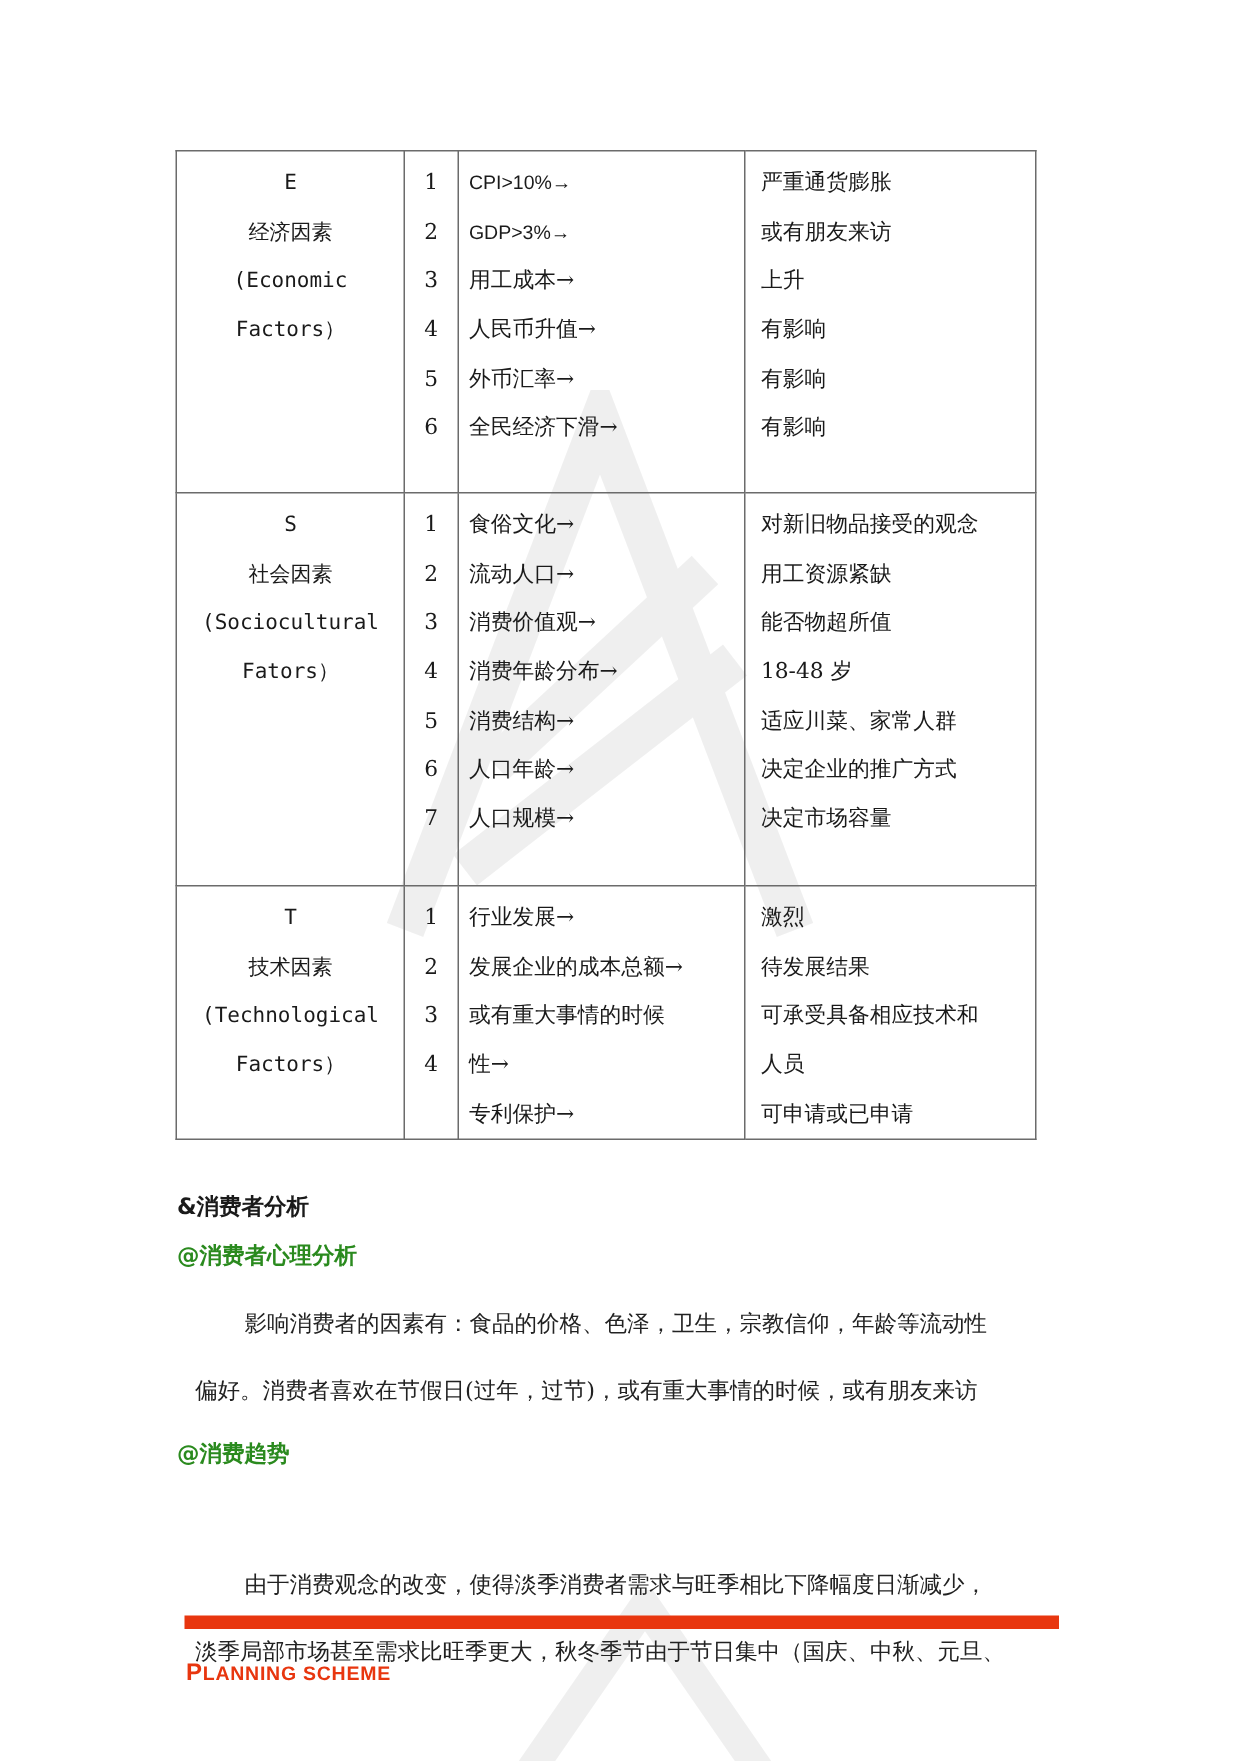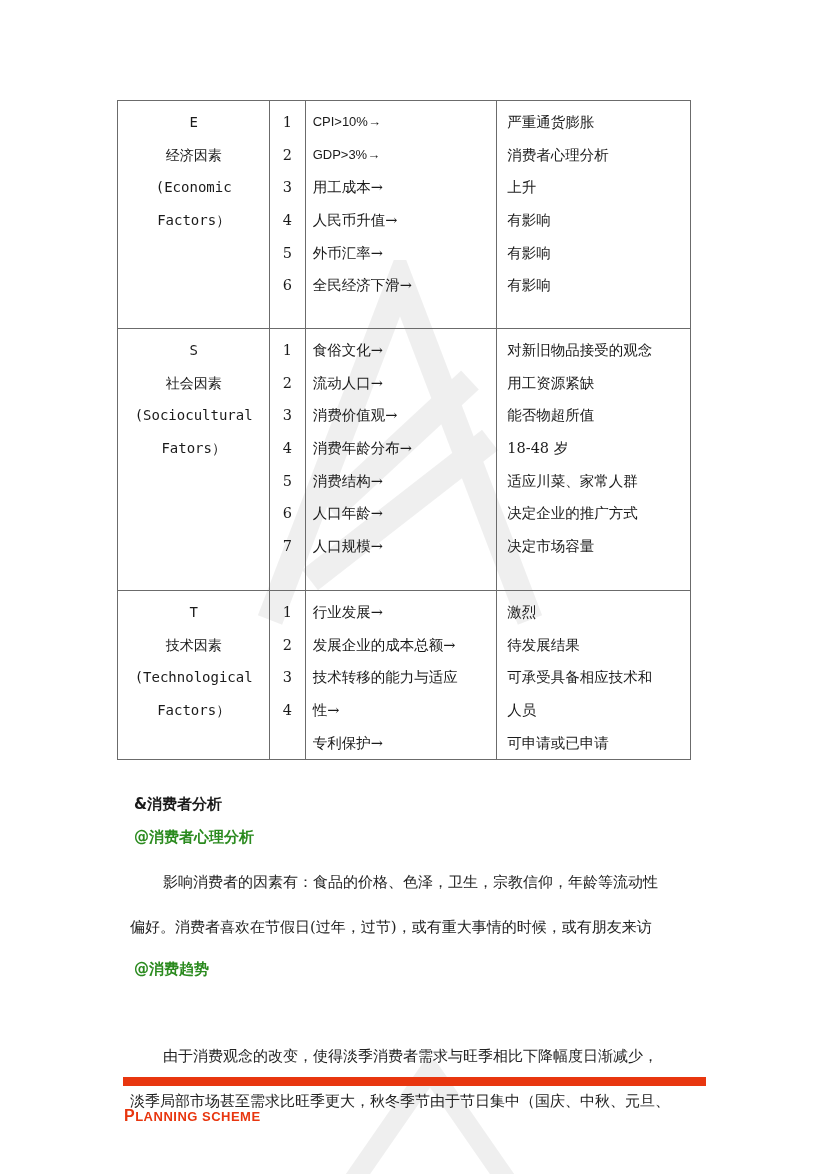--- a/index.html
+++ b/index.html
@@ -20,21 +20,21 @@
   .line { height:32.7px; line-height:32.7px; font-size:14.5px; white-space:nowrap; }
   .factor .line { text-align:center; font-family:"DejaVu Sans Mono","Liberation Mono",monospace; font-size:14px; }
   .num .line { text-align:center; font-size:14.5px; }
   .item .line { padding-left:7px; }
   .val .line { padding-left:10px; }
   .mono { font-family:Liberation Sans, sans-serif; font-size:13px; }
   .row-e td { height:227px; }
   .row-s td { height:261px; }
   .row-t td { height:162px; }
 
-  .heading { position:absolute; left:134px; font-family:"DejaVu Sans","Liberation Sans",sans-serif;
+  .heading { position:absolute; left:118px; font-family:"DejaVu Sans","Liberation Sans",sans-serif;
              font-weight:bold; font-size:15px; }
   .h-black { color:#1a1a1a; top:795px; }
   .h-green { color:#2a8a1e; }
   .para { position:absolute; left:118px; width:575px; font-size:15px; line-height:33px; color:#222; }
   .para p { margin:12px; }
   .indent { text-indent:33px; }
 
   .footer-bar { position:absolute; left:123px; top:1077px; width:583px; height:9px; background:#e8360f; }
   .footer-text { position:absolute; left:124px; top:1087px; color:#e8360f;
                  font-family:Liberation Sans, sans-serif; font-weight:bold;
@@ -90,21 +90,21 @@
             <div class="line mono">GDP&gt;3%→</div>
             <div class="line">用工成本→</div>
             <div class="line">人民币升值→</div>
             <div class="line">外币汇率→</div>
             <div class="line">全民经济下滑→</div>
           </div>
         </td>
         <td class="val">
           <div class="cell-lines">
             <div class="line">严重通货膨胀</div>
-            <div class="line">消费者心理分析</div>
+            <div class="line">或有朋友来访</div>
             <div class="line">上升</div>
             <div class="line">有影响</div>
             <div class="line">有影响</div>
             <div class="line">有影响</div>
           </div>
         </td>
       </tr>
       <tr class="row-s">
         <td class="factor">
           <div class="cell-lines">
@@ -163,21 +163,21 @@
             <div class="line">2</div>
             <div class="line">3</div>
             <div class="line">4</div>
             <div class="line"></div>
           </div>
         </td>
         <td class="item">
           <div class="cell-lines">
             <div class="line">行业发展→</div>
             <div class="line">发展企业的成本总额→</div>
-            <div class="line">技术转移的能力与适应</div>
+            <div class="line">或有重大事情的时候</div>
             <div class="line">性→</div>
             <div class="line">专利保护→</div>
           </div>
         </td>
         <td class="val">
           <div class="cell-lines">
             <div class="line">激烈</div>
             <div class="line">待发展结果</div>
             <div class="line">可承受具备相应技术和</div>
             <div class="line">人员</div>

